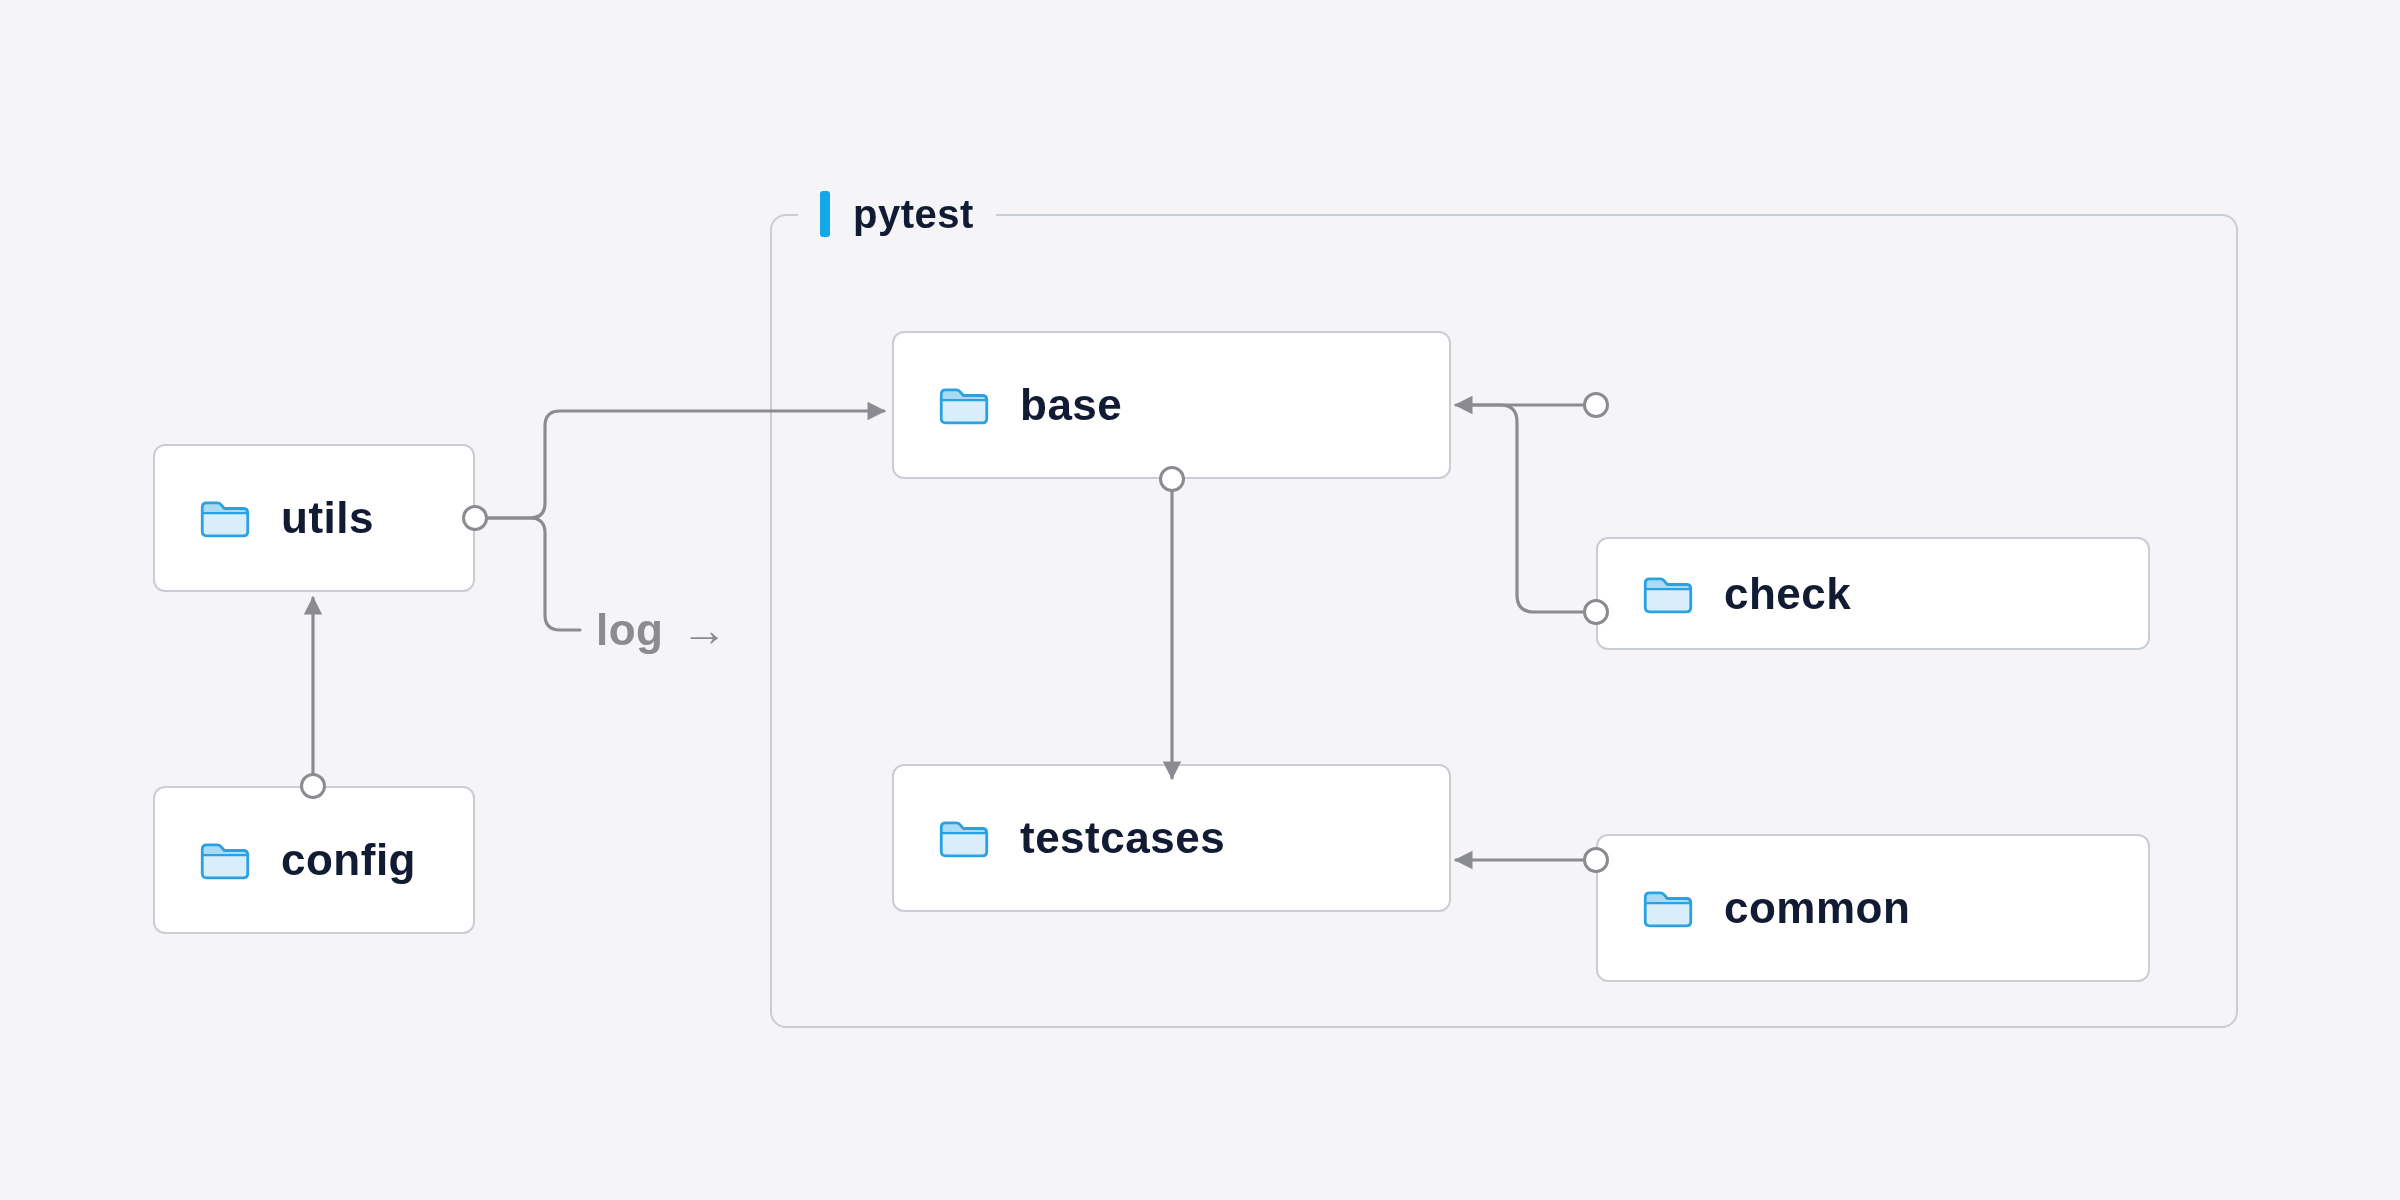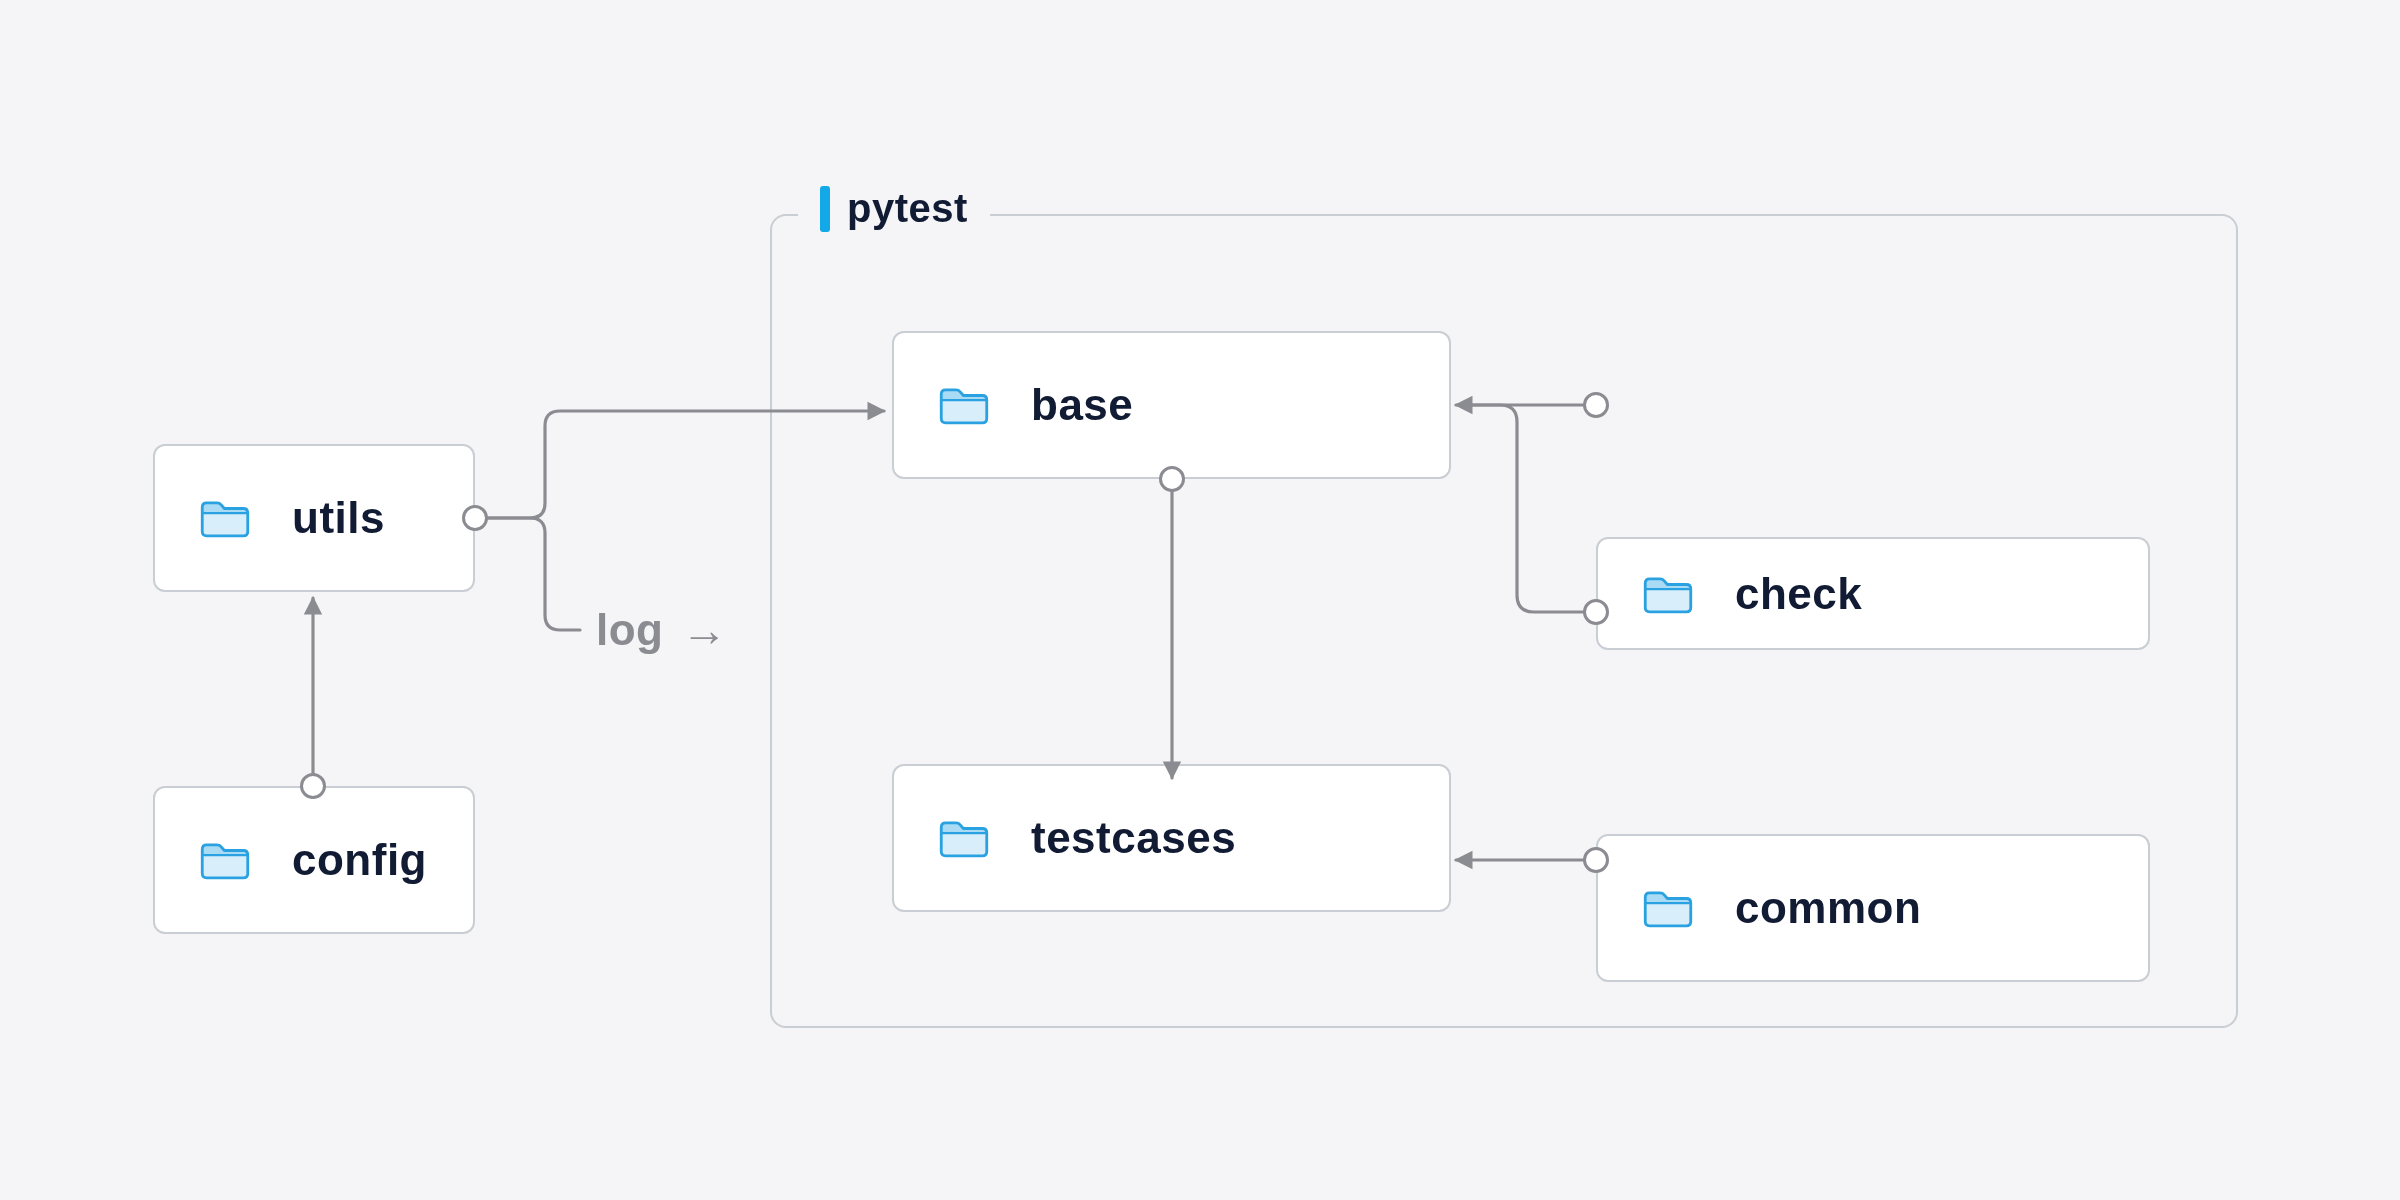--- a/index.html
+++ b/index.html
@@ -33,21 +33,22 @@
     border-radius: 16px;
     box-sizing: border-box;
     z-index: 1;
   }
 
   .group-label {
     position: absolute;
     left: 798px; top: 186px;
     height: 56px;
     display: flex;
-    gap: 17px;
+    align-items: center;
+    gap: 23px;
     padding: 0 22px;
     background: #f5f5f7;
     z-index: 3;
   }
   .accent-bar {
     width: 10px;
     height: 46px;
     background: #13a9e9;
     border-radius: 3px;
   }
@@ -55,21 +56,21 @@
     font-size: 40px;
     font-weight: 700;
     color: #111b33;
     letter-spacing: 0.5px;
   }
 
   .node {
     position: absolute;
     display: flex;
     align-items: center;
-    gap: 41px;
+    gap: 30px;
     padding-left: 44px;
     background: #ffffff;
     border: 2px solid #c9cdd4;
     border-radius: 12px;
     box-sizing: border-box;
     z-index: 2;
   }
   .node-label {
     font-size: 44px;
     font-weight: 700;

